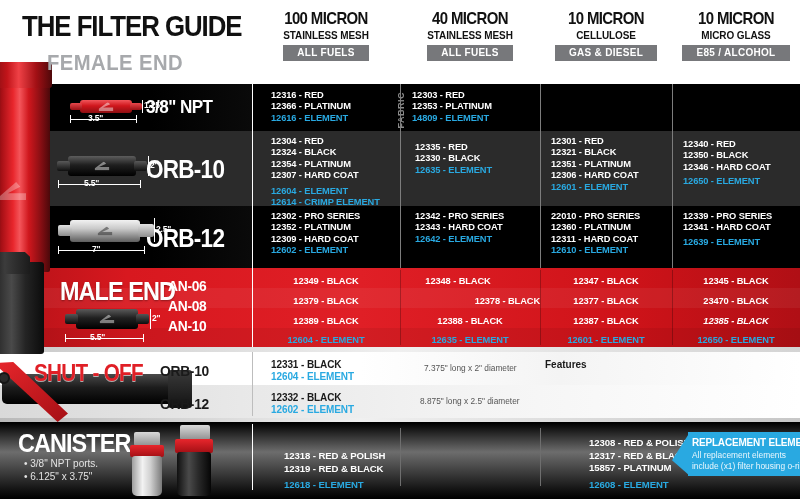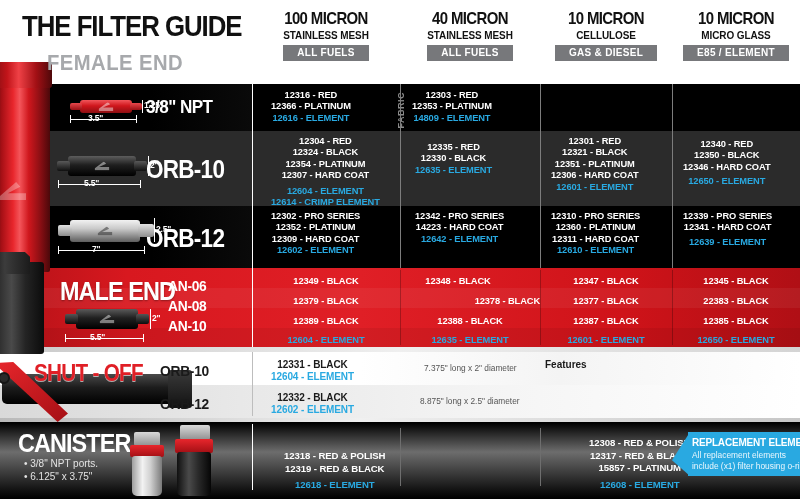--- a/index.html
+++ b/index.html
@@ -195,21 +195,21 @@
   .can-head {
     position:absolute; border-radius:2px;
     background:linear-gradient(to bottom,#d9d9d9,#8f8f8f);
   }
   .can-red {
     position:absolute; border-radius:2px;
     background:linear-gradient(to bottom,#e8262c,#a20f14);
   }
 
   
-  .cell { position:absolute; z-index:6; white-space:nowrap;text-align:center; }
+  .cell { position:absolute; z-index:6; white-space:nowrap; }
   .pn {
     font-size:9.3px; font-weight:bold; color:#fff;
     letter-spacing:-.1px; line-height:11.4px;
   }
   .pn.el { color:#29a9e1; }
   .pn.dark { color:#1a1a1a; }
   .fabric-tag {
     position:absolute; z-index:6; left:396px; top:92px;
     font-size:9px; font-weight:bold; color:#8a8a8a; letter-spacing:.5px;
     writing-mode:vertical-rl; transform:rotate(180deg);
@@ -305,21 +305,21 @@
     <div class="fuel">ALL FUELS</div>
   </div>
   <div class="hdr" style="left:540px; width:132px;">
     <div class="micron">10 MICRON</div>
     <div class="media">CELLULOSE</div>
     <div class="fuel">GAS &amp; DIESEL</div>
   </div>
   <div class="hdr" style="left:672px; width:128px;">
     <div class="micron">10 MICRON</div>
     <div class="media">MICRO GLASS</div>
-    <div class="fuel">E85 / ELEMENT</div>
+    <div class="fuel">E85 / ALCOHOL</div>
   </div>
 
   <div class="vdiv" style="left:252px; top:84px; height:184px; background:#fff;"></div>
   <div class="vdiv" style="left:400px; top:84px; height:184px; background:#7d7d7d;"></div>
   <div class="vdiv" style="left:540px; top:84px; height:184px; background:#7d7d7d;"></div>
   <div class="vdiv" style="left:672px; top:84px; height:184px; background:#7d7d7d;"></div>
 
   <div class="vdiv" style="left:252px; top:268px; height:79px; background:#fff;"></div>
   <div class="vdiv" style="left:400px; top:270px; height:75px; background:rgba(0,0,0,.25);"></div>
   <div class="vdiv" style="left:540px; top:270px; height:75px; background:rgba(0,0,0,.25);"></div>
@@ -420,25 +420,25 @@
   </div>
 
   <div class="cell" style="left:271px; top:211px;">
     <div class="pn">12302 - PRO SERIES</div>
     <div class="pn">12352 - PLATINUM</div>
     <div class="pn">12309 - HARD COAT</div>
     <div class="pn el">12602 - ELEMENT</div>
   </div>
   <div class="cell" style="left:415px; top:211px;">
     <div class="pn">12342 - PRO SERIES</div>
-    <div class="pn">14223 - HARD COAT</div>
+    <div class="pn">12343 - HARD COAT</div>
     <div class="pn el">12642 - ELEMENT</div>
   </div>
   <div class="cell" style="left:551px; top:211px;">
-    <div class="pn">12310 - PRO SERIES</div>
+    <div class="pn">22010 - PRO SERIES</div>
     <div class="pn">12360 - PLATINUM</div>
     <div class="pn">12311 - HARD COAT</div>
     <div class="pn el">12610 - ELEMENT</div>
   </div>
   <div class="cell" style="left:683px; top:211px;">
     <div class="pn">12339 - PRO SERIES</div>
     <div class="pn">12341 - HARD COAT</div>
     <div class="pn el" style="margin-top:3px;">12639 - ELEMENT</div>
   </div>
 
@@ -478,33 +478,33 @@
   <div class="cell" style="left:252px; top:296px; width:148px; text-align:center;">
       <div class="pn">12379 - BLACK</div>
     </div>
   <div class="cell" style="left:400px; top:296px; width:140px; text-align:right;">
       <div class="pn">12378 - BLACK</div>
     </div>
   <div class="cell" style="left:540px; top:296px; width:132px; text-align:center;">
       <div class="pn">12377 - BLACK</div>
     </div>
   <div class="cell" style="left:672px; top:296px; width:128px; text-align:center;">
-      <div class="pn">22383 - BLACK</div>
+      <div class="pn">23470 - BLACK</div>
     </div>
 
   <div class="cell" style="left:252px; top:316px; width:148px; text-align:center;">
       <div class="pn">12389 - BLACK</div>
     </div>
   <div class="cell" style="left:400px; top:316px; width:140px; text-align:center;">
       <div class="pn">12388 - BLACK</div>
     </div>
   <div class="cell" style="left:540px; top:316px; width:132px; text-align:center;">
       <div class="pn">12387 - BLACK</div>
     </div>
-  <div class="cell" style="left:672px; top:316px; width:128px; text-align:center;">
+  <div class="cell" style="left:672px; top:316px; width:128px; text-align:center;font-style:italic;">
       <div class="pn">12385 - BLACK</div>
     </div>
 
   <div class="cell" style="left:252px; top:335px; width:148px; text-align:center;">
       <div class="pn el">12604 - ELEMENT</div>
     </div>
   <div class="cell" style="left:400px; top:335px; width:140px; text-align:center;">
       <div class="pn el">12635 - ELEMENT</div>
     </div>
   <div class="cell" style="left:540px; top:335px; width:132px; text-align:center;">

